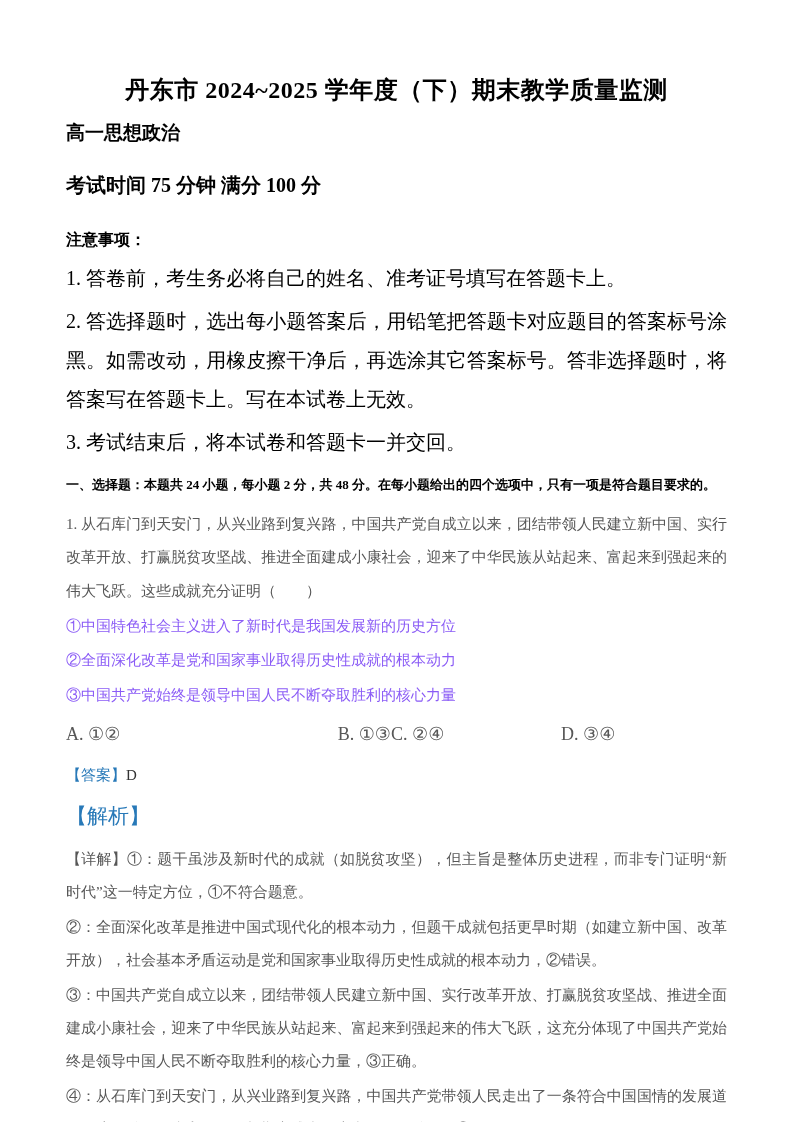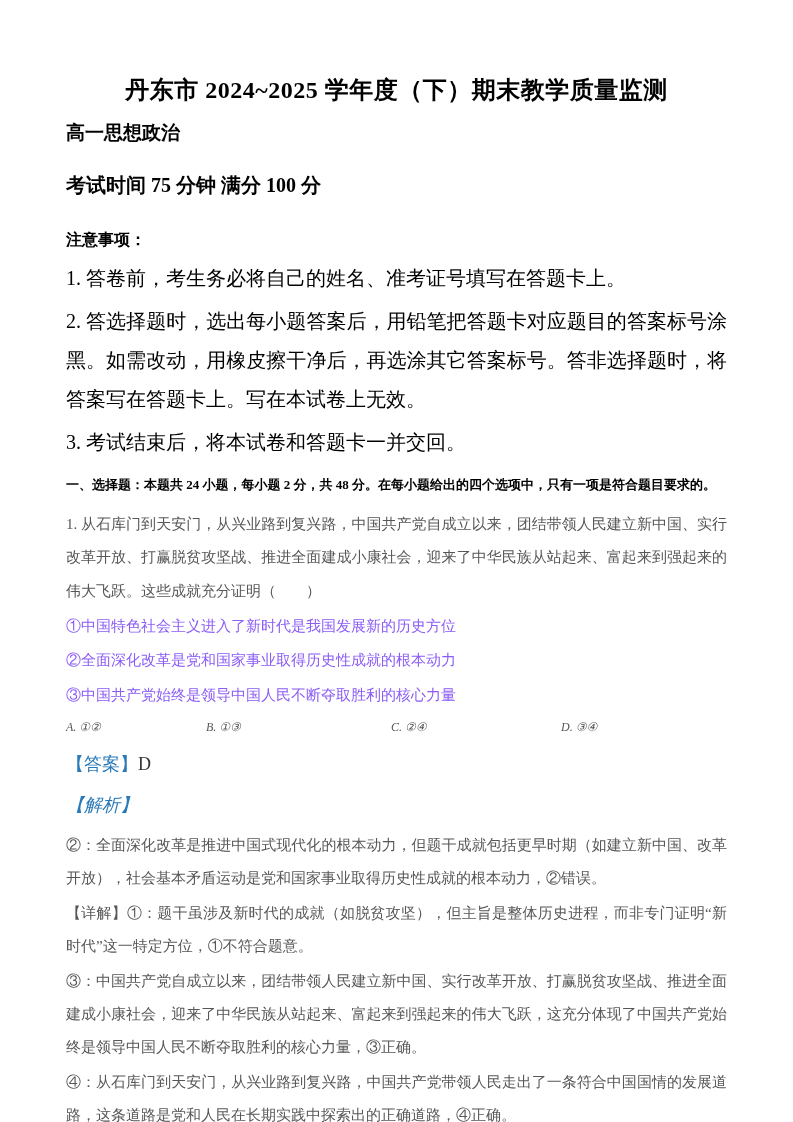--- a/index.html
+++ b/index.html
@@ -63,45 +63,43 @@
     text-align: justify;
     margin-top: 10px;
   }
   .statement {
     font-size: 15px;
     color: #8b5cf6;
     line-height: 2.3;
   }
   .options-row {
     display: flex;
-    font-size: 12px;
+    font-size: 18px;
     color: #575757;
     line-height: 2.3;
     margin-top: 2px;
-    font-style: italic;
   }
   .options-row .opt-a { width: 140px; }
-  .options-row .opt-b { width: 185px; }
+  .options-row .opt-b { width: 185px; text-align: right; }
   .options-row .opt-c { width: 170px; }
   .options-row .opt-d { flex: 1; }
   .answer-line {
-    font-size: 18px;
+    font-size: 15px;
     line-height: 2.3;
     margin-top: 2px;
   }
   .tag-accent {
     color: #2879b8;
   }
   .answer-value {
     color: #333333;
   }
   .analysis-line {
-    font-size: 18px;
+    font-size: 21px;
     line-height: 2.3;
-    font-style: italic;
   }
   .detail-para {
     font-size: 15px;
     color: #575757;
     line-height: 2.2;
     text-align: justify;
     margin-top: 2px;
   }
 </style>
 </head>
@@ -134,20 +132,20 @@
   </div>
 
   <div class="answer-line">
     <span class="tag-accent">【答案】</span><span class="answer-value">D</span>
   </div>
 
   <div class="analysis-line">
     <span class="tag-accent">【解析】</span>
   </div>
 
-  <div class="detail-para">②：全面深化改革是推进中国式现代化的根本动力，但题干成就包括更早时期（如建立新中国、改革开放），社会基本矛盾运动是党和国家事业取得历史性成就的根本动力，②错误。</div>
   <div class="detail-para">
     <span>【详解】</span><span>①：题干虽涉及新时代的成就（如脱贫攻坚），但主旨是整体历史进程，而非专门证明“新时代”这一特定方位，①不符合题意。</span>
   </div>
+  <div class="detail-para">②：全面深化改革是推进中国式现代化的根本动力，但题干成就包括更早时期（如建立新中国、改革开放），社会基本矛盾运动是党和国家事业取得历史性成就的根本动力，②错误。</div>
   <div class="detail-para">③：中国共产党自成立以来，团结带领人民建立新中国、实行改革开放、打赢脱贫攻坚战、推进全面建成小康社会，迎来了中华民族从站起来、富起来到强起来的伟大飞跃，这充分体现了中国共产党始终是领导中国人民不断夺取胜利的核心力量，③正确。</div>
   <div class="detail-para">④：从石库门到天安门，从兴业路到复兴路，中国共产党带领人民走出了一条符合中国国情的发展道路，这条道路是党和人民在长期实践中探索出的正确道路，④正确。</div>
 
 </div>
 
 </body></html>

